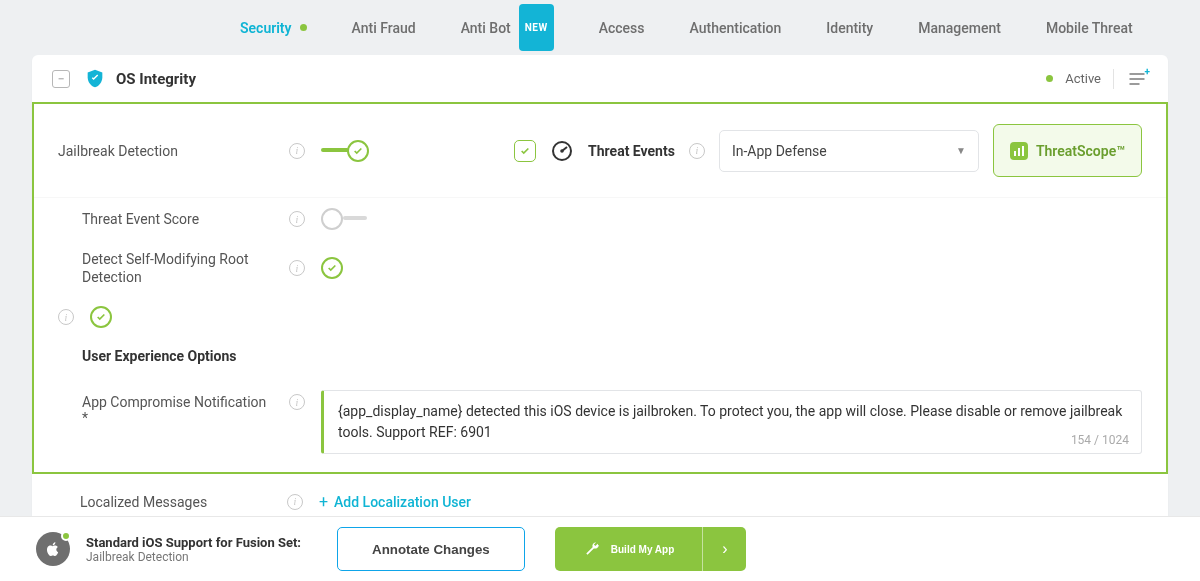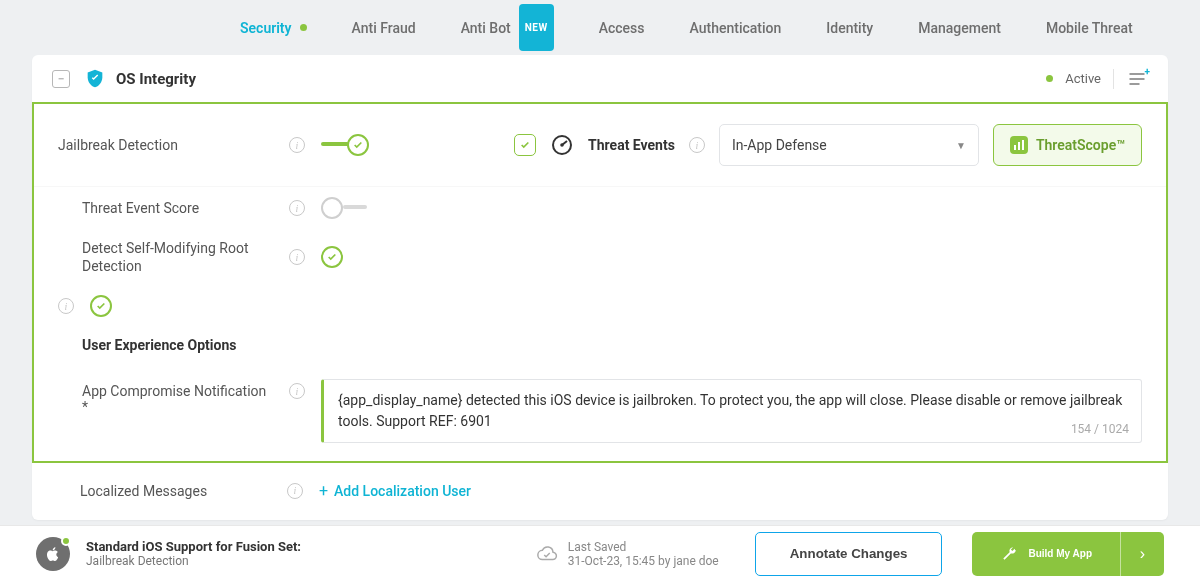--- a/index.html
+++ b/index.html
@@ -109,39 +109,39 @@
     display:flex;align-items:center;justify-content:center;color:#8bc53f;
   }
   .toprow-right { display:flex;align-items:center;gap:14px;margin-left:auto;}
   .threat-events-lbl { font-weight:700;color:#333;}
   .select-wrap {
     width:260px;height:42px;border:1px solid #e2e4e7;border-radius:5px;
     display:flex;align-items:center;padding:0 12px;cursor:pointer;justify-content:space-between;
   }
   .select-wrap .caret { color:#888;font-size:10px;}
   .threatscope-btn {
-    height:42px;padding:0 16px;border:1.5px solid #8bc53f;border-radius:6px;background:#f3faea;
+    height:53px;padding:0 16px;border:1.5px solid #8bc53f;border-radius:6px;background:#f3faea;
     display:flex;align-items:center;gap:8px;color:#6a9e2e;font-weight:600;font-size:14px;cursor:pointer;
   }
   .ts-icon { width:18px;height:18px;background:#8bc53f;border-radius:4px;display:flex;align-items:center;justify-content:center;}
   .ux-heading { font-weight:700;color:#333;padding-left:24px;}
   .notif-row { align-items:flex-start;padding-top:16px;padding-bottom:18px;}
   .notif-row .label-col{padding-top:4px;}
   .textarea-wrap {
     flex:1;border:1px solid #e2e4e7;border-left:3px solid #8bc53f;border-radius:3px;
     padding:10px 14px;position:relative;min-height:60px;
   }
   .textarea-wrap .text { color:#333;line-height:1.5;font-size:14px;}
   .char-count { position:absolute;bottom:6px;right:12px;color:#aaa;font-size:12px;}
   .locrow { padding-top:18px;padding-bottom:20px;}
   .add-loc { color:#0fb4d4;font-weight:500;display:flex;align-items:center;gap:6px;cursor:pointer;}
   .add-loc .plus-sym{font-size:16px;font-weight:400;}
   
   .footer {
-    position:absolute;left:0;right:0;bottom:0;height:56px;background:#fff;
+    position:absolute;left:0;right:0;bottom:0;height:65px;background:#fff;
     border-top:1px solid #e8e8e8;display:flex;align-items:center;padding:0 36px;gap:16px;
   }
   .apple-badge {
     width:34px;height:34px;border-radius:50%;background:#6f6f6f;display:flex;align-items:center;justify-content:center;
     position:relative;color:#fff;
   }
   .apple-badge .dot-up{position:absolute;top:-1px;right:-1px;width:10px;height:10px;border:2px solid #fff;border-radius:50%;background:#8bc53f;}
   .footer-left-text .line1{font-weight:700;color:#333;font-size:13px;}
   .footer-left-text .line2{color:#777;font-size:12px;}
   .footer-center { margin-left:auto;display:flex;align-items:center;gap:10px;color:#888;}
@@ -321,32 +321,20 @@
   <div class="apple-badge">
     <svg width="18" height="18" viewBox="0 0 24 24">
         <path fill="#fff" d="M16.4 12.8c0-2.4 2-3.6 2-3.6-1.1-1.6-2.8-1.8-3.4-1.8-1.4-.1-2.8.8-3.5.8s-1.8-.8-3-.8c-1.5 0-3 .9-3.8 2.3-1.6 2.8-.4 7 1.2 9.3.8 1.1 1.7 2.3 2.9 2.3 1.2 0 1.6-.8 3-.8s1.8.8 3 .7c1.2 0 2-1.1 2.8-2.2.9-1.3 1.2-2.5 1.2-2.6-.1 0-2.4-.9-2.4-3.6zM14.3 5.8c.6-.8 1.1-1.8.9-2.8-.9 0-2 .6-2.6 1.4-.6.7-1.1 1.7-.9 2.8 1 0 2-.6 2.6-1.4z"></path>
       </svg>
     <span class="dot-up"></span>
   </div>
   <div class="footer-left-text">
     <div class="line1">Standard iOS Support for Fusion Set:</div>
     <div class="line2">Jailbreak Detection</div>
   </div>
-  <div class="footer-center">
-    <span class="cloud-icon">
-      <svg width="22" height="22" viewBox="0 0 24 24">
-          <path fill="none" stroke="#aaa" stroke-width="1.6" d="M7 18a5 5 0 010-10 6 6 0 0111.5 2A4 4 0 0118 18H7z"></path>
-          <path d="M9 13l2 2 4-4" stroke="#aaa" stroke-width="1.6" fill="none"></path>
-        </svg>
-    </span>
-    <div>
-      <div class="ls1">Last Saved</div>
-      <div class="ls2">31-Oct-23, 15:45 by jane doe</div>
-    </div>
-  </div>
   <button class="annotate-btn">Annotate Changes</button>
   <div class="build-wrap">
     <button class="build-btn">
       <svg width="18" height="18" viewBox="0 0 24 24">
           <path fill="#fff" d="M21 6.5a5 5 0 01-6.6 4.7L6 19.6 4.4 18l8.4-8.4A5 5 0 0117.5 3l-3 3 2 2 3-3c.3.5.5 1 .5 1.5z"></path>
         </svg>
       <span>Build My App</span>
     </button>
     <button class="build-next">
       <span>›</span>

